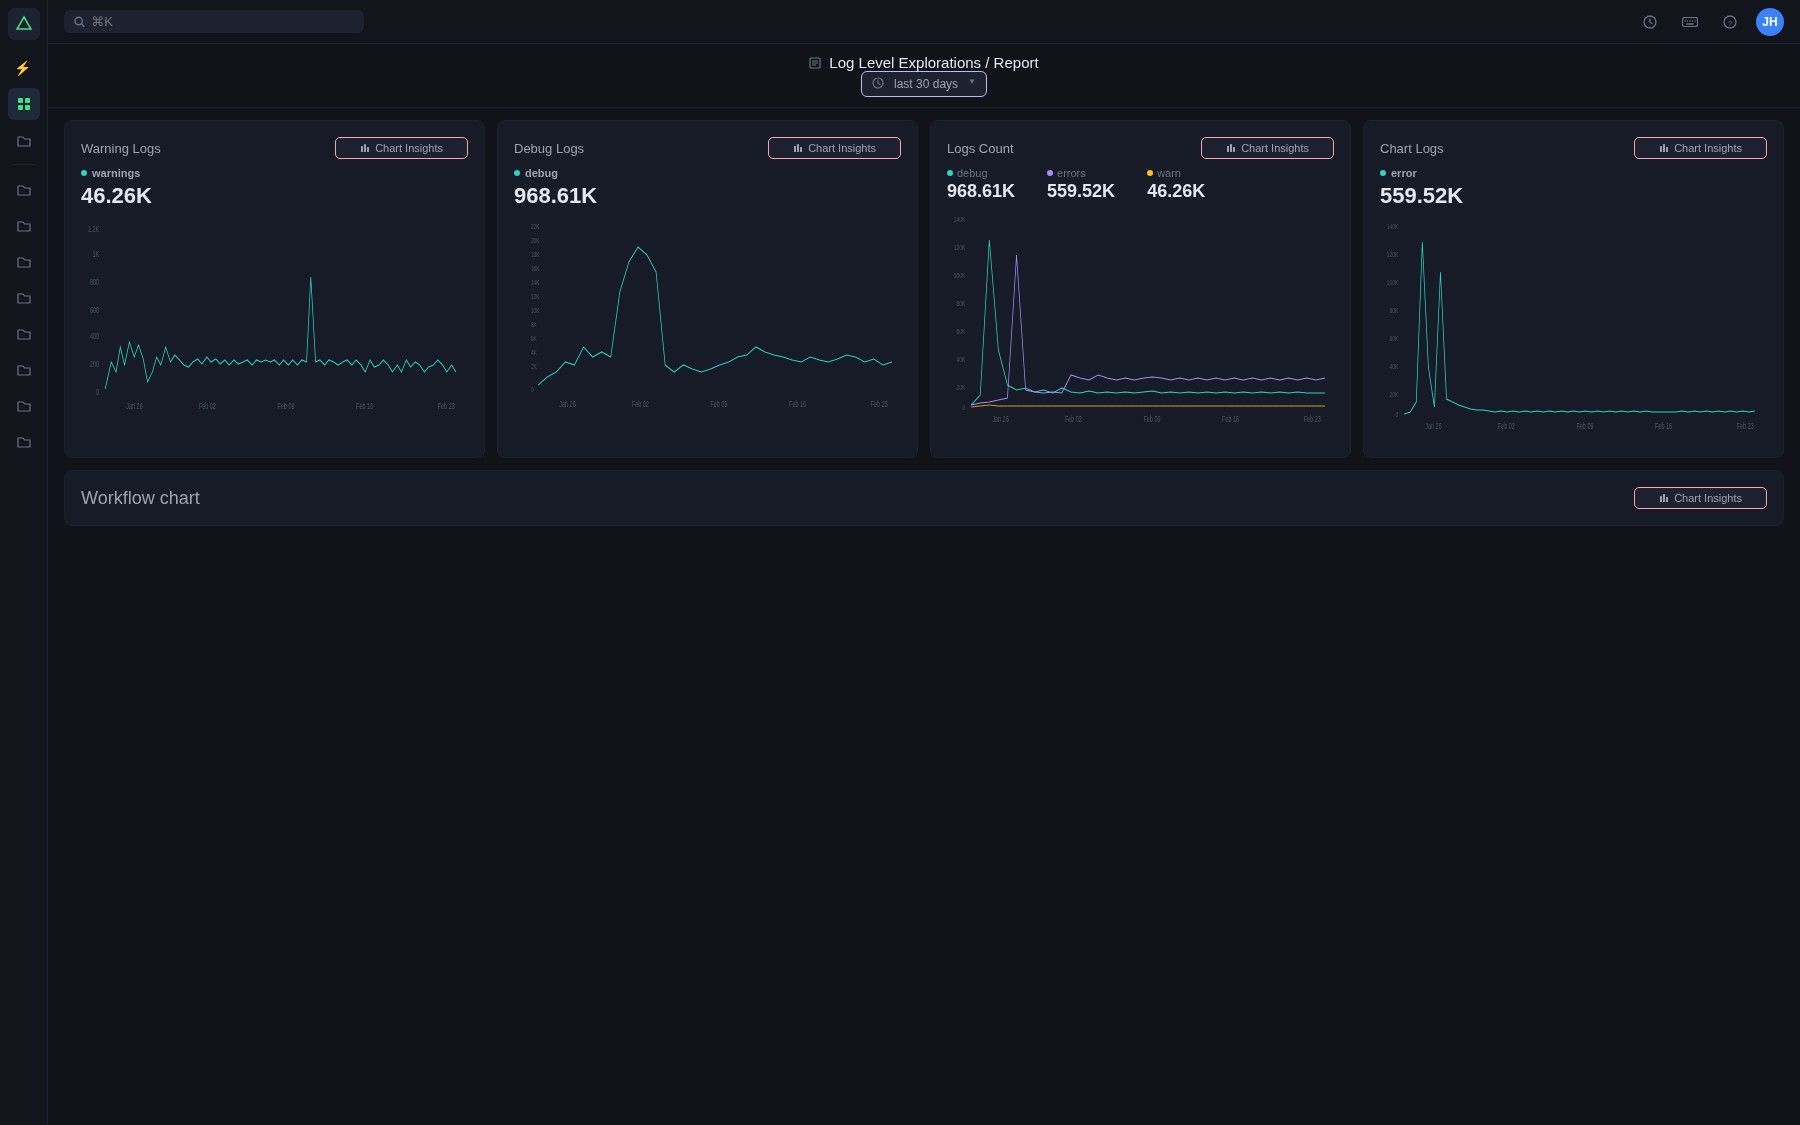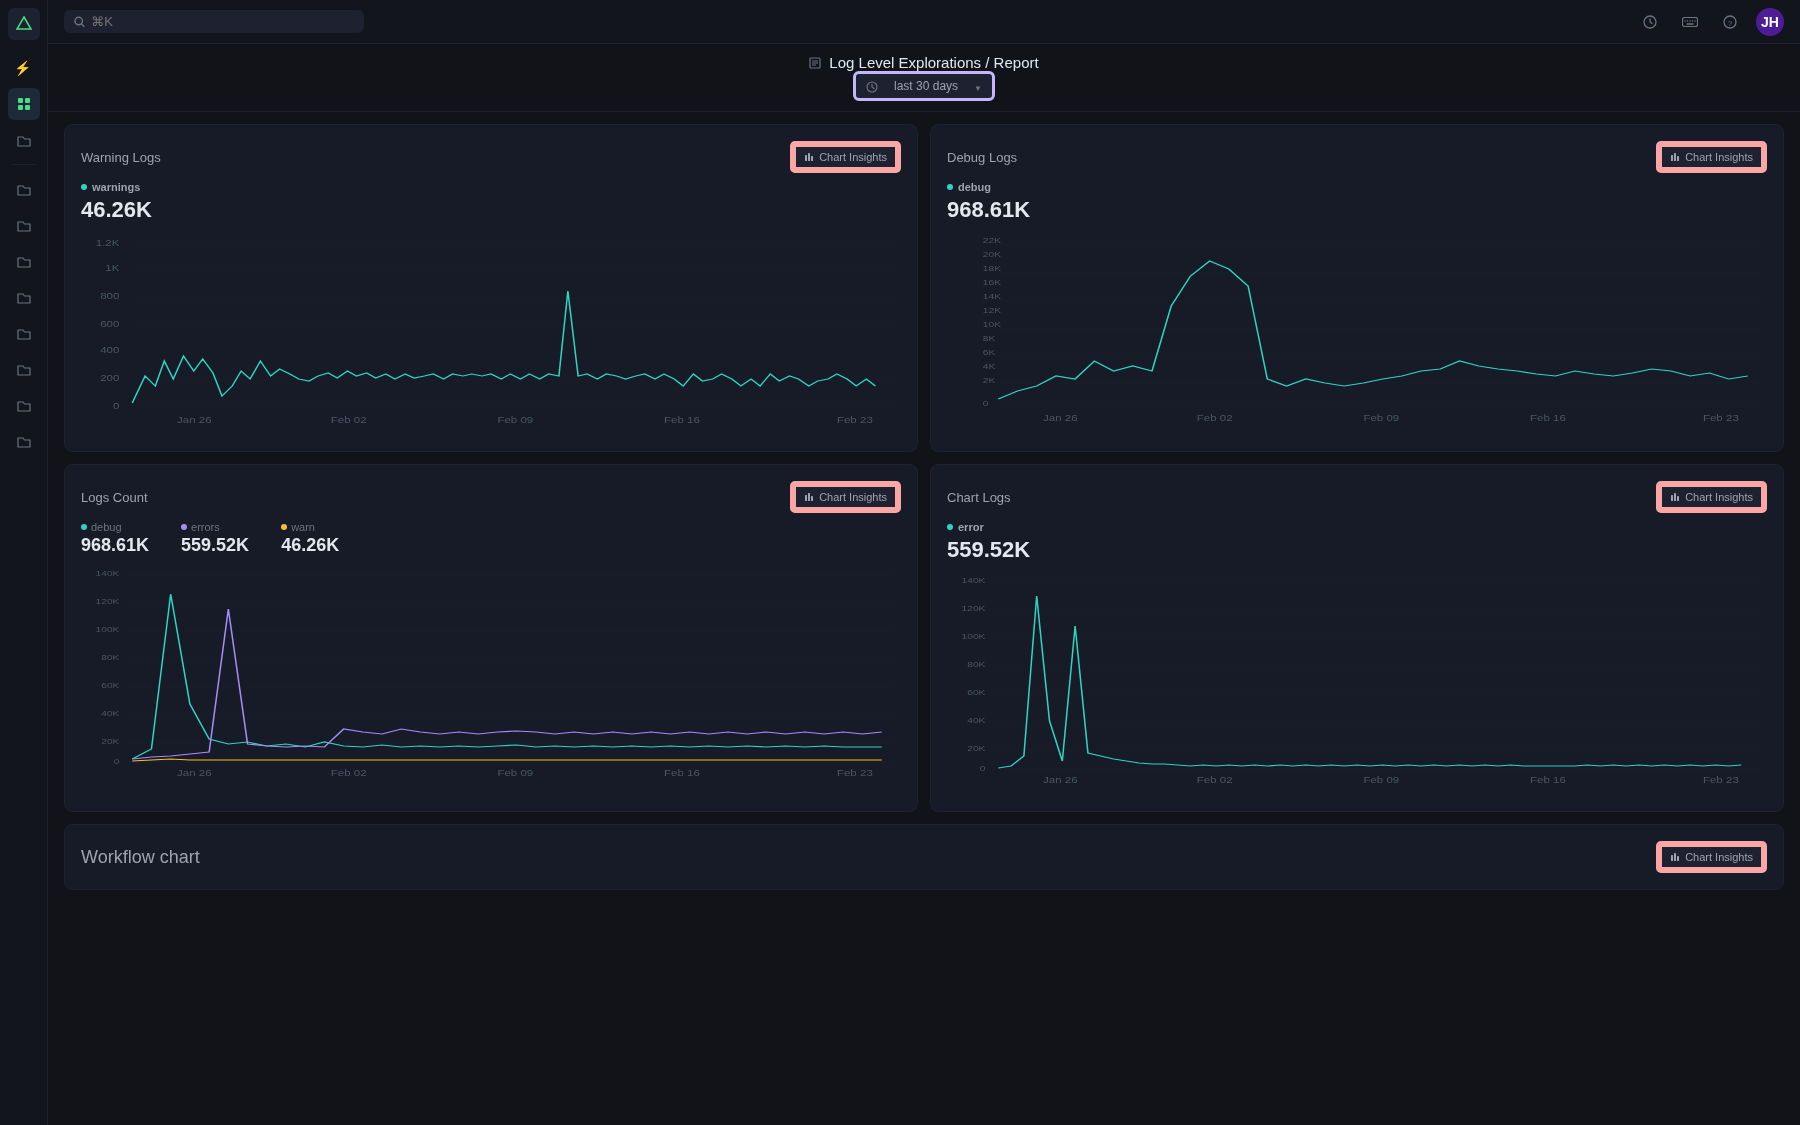--- a/index.html
+++ b/index.html
@@ -70,23 +70,23 @@
     .topbar-icon-btn {
       width: 28px; height: 28px;
       border-radius: 6px;
       display: flex; align-items: center; justify-content: center;
       cursor: pointer; color: #6b7280; font-size: 14px;
       background: none; border: none;
     }
     .avatar {
       width: 28px; height: 28px;
       border-radius: 50%;
-      background: #4c1d95;
+      background: #3b82f6;
       display: flex; align-items: center; justify-content: center;
-      font-size: 14px; font-weight: 600; color: white;
+      font-size: 12px; font-weight: 600; color: white;
       cursor: pointer;
     }
 
     
     .main-wrapper {
       flex: 1;
       display: flex;
       flex-direction: column;
       overflow: hidden;
     }
@@ -94,54 +94,54 @@
     
     .page-header {
       display: flex; align-items: center; justify-content: space-between;
       padding: 10px 16px;
       border-bottom: 1px solid #1e2130;
       flex-direction: column;
     }
     .page-title-row { display: flex; align-items: center; gap: 8px; }
     .page-title { font-size: 15px; font-weight: 500; color: #e2e8f0; }
     .time-selector {
-      display: flex; align-items: flex-end; gap: 16px;
+      display: flex; align-items: flex-start; gap: 10px;
       background: #1e2130;
-      border: 3px solid #c4b5fd;
+      border: 1px solid #c4b5fd;
       border-radius: 6px;
       padding: 5px 10px;
       font-size: 12px; color: #9ca3af;
       cursor: pointer;
     }
 
     
     .charts-grid {
       display: grid;
-      grid-template-columns: 1fr 1fr;
+      grid-template-columns: 1fr 1fr 1fr 1fr;
       gap: 12px;
       padding: 12px 16px;
     }
     .chart-card {
       background: #161b27;
       border: 1px solid #1e2130;
       border-radius: 8px;
       padding: 16px;
       position: relative;
     }
     .chart-header {
       display: flex; align-items: center; justify-content: space-between;
       margin-bottom: 8px;
     }
     .chart-title { font-size: 13px; color: #9ca3af; font-weight: 500; }
     .chart-insights-btn {
       display: flex; align-items: center; gap: 5px;
       background: #1e2130;
-      border: 6px solid #fca5a5;
+      border: 1px solid #fca5a5;
       border-radius: 5px;
-      padding: 4px 8px;
+      padding: 4px 24px;
       font-size: 11px; color: #9ca3af;
       cursor: pointer;
     }
     .legend-row { display: flex; align-items: center; gap: 16px; margin-bottom: 4px; font-weight: bold; }
     .legend-item { display: flex; align-items: center; gap: 5px; font-size: 11px; color: #9ca3af; }
     .legend-dot { width: 6px; height: 6px; border-radius: 50%; }
     .metric-value { font-size: 22px; font-weight: 600; color: #e2e8f0; margin-bottom: 8px; }
     .multi-metric { display: flex; gap: 32px; margin-bottom: 8px; }
     .metric-item { }
     .metric-label { font-size: 11px; color: #6b7280; margin-bottom: 2px; display: flex; align-items: center; gap: 4px; }

